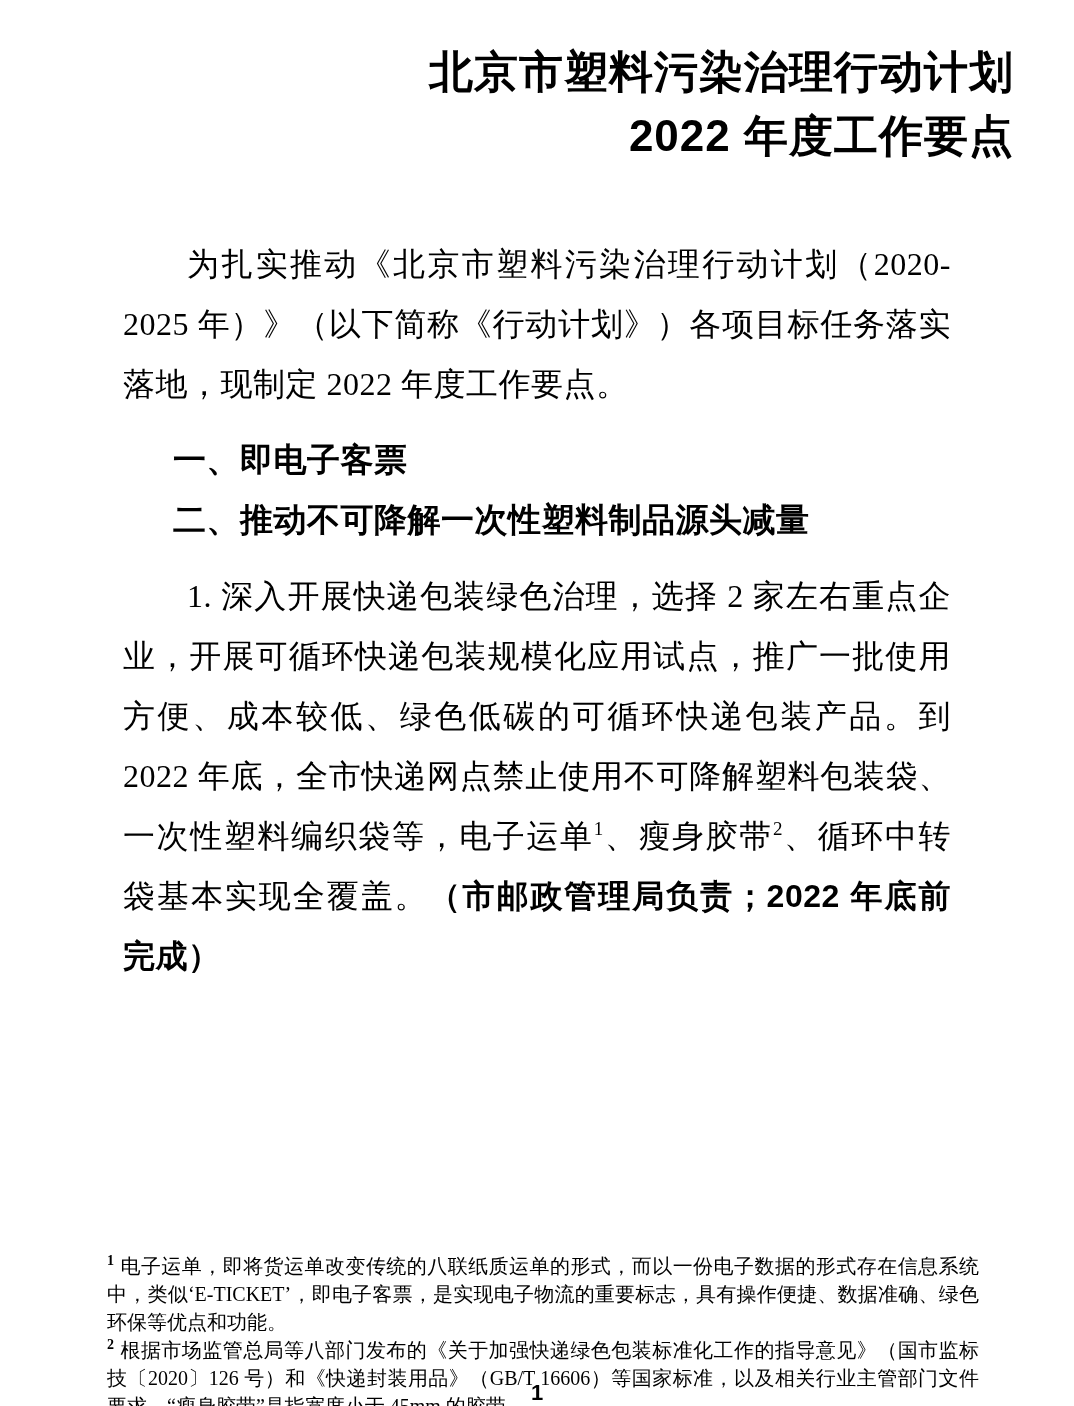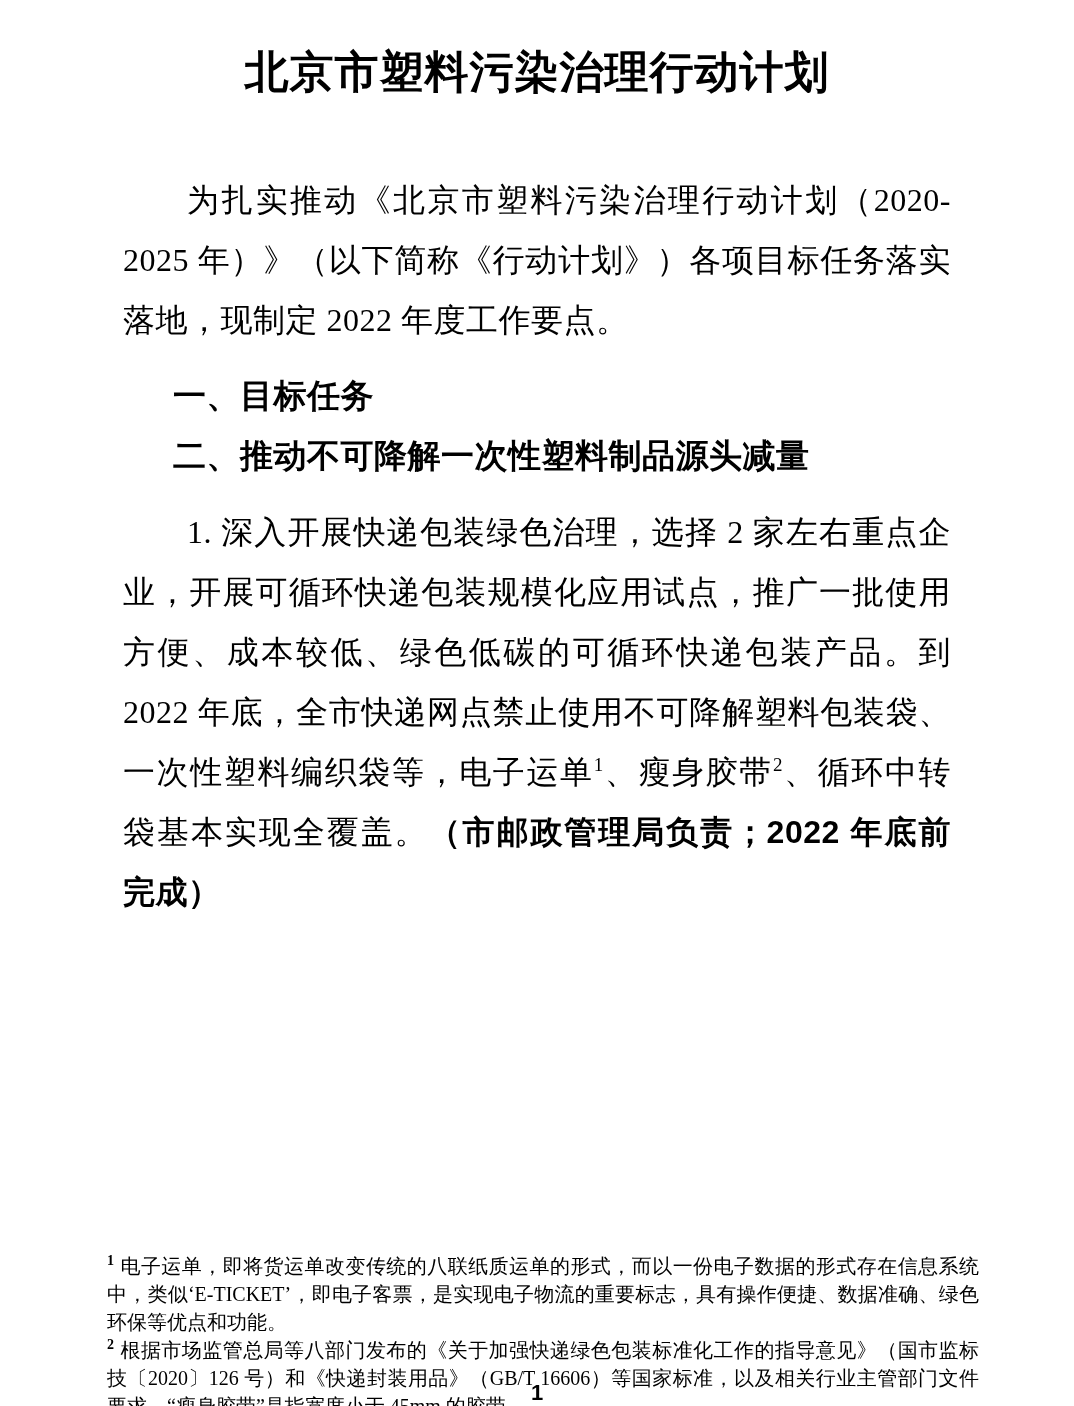--- a/index.html
+++ b/index.html
@@ -11,21 +11,21 @@
     position: relative;
     width: 1074px;
     height: 1406px;
     background: #ffffff;
     color: #000000;
     overflow: hidden;
     font-family: "Liberation Serif", serif;
   }
   .title-block {
     margin: 40px 60px 0 60px;
-    text-align: center;
+    text-align: right;
     font-family: "Liberation Sans", sans-serif;
     font-weight: 700;
     font-size: 44px;
     line-height: 64px;
     letter-spacing: 1px;
   }
   .title-line {
     display: block;
     white-space: nowrap;
   }
@@ -88,27 +88,28 @@
     font-weight: 700;
   }
 </style>
 </head>
 <body>
 
 <div class="page">
 
   <h1 class="title-block">
     <span class="title-line">北京市塑料污染治理行动计划</span>
+    <span class="title-line">2022 年度工作要点</span>
   </h1>
 
   <div class="body-text">
 
     <p class="para">为扎实推动《北京市塑料污染治理行动计划（2020-2025 年）》（以下简称《行动计划》）各项目标任务落实落地，现制定 2022 年度工作要点。</p>
 
-    <h2 class="section-heading">一、目标任务</h2>
+    <h2 class="section-heading">一、即电子客票</h2>
 
 
     <h2 class="section-heading">二、推动不可降解一次性塑料制品源头减量</h2>
 
     <p class="para"><span>1. 深入开展快递包装绿色治理，选择 2 家左右重点企业，开展可循环快递包装规模化应用试点，推广一批使用方便、成本较低、绿色低碳的可循环快递包装产品。到 2022 年底，全市快递网点禁止使用不可降解塑料包装袋、一次性塑料编织袋等，电子运单</span><sup class="fnref">1</sup><span>、瘦身胶带</span><sup class="fnref">2</sup><span>、循环中转袋基本实现全覆盖。</span><span class="bold-note">（市邮政管理局负责；2022 年底前完成）</span></p>
 
   </div>
 
   <div class="footnotes">
     <p class="footnote"><sup class="fnmark">1</sup><span>电子运单，即将货运单改变传统的八联纸质运单的形式，而以一份电子数据的形式存在信息系统中，类似‘E-TICKET’，即电子客票，是实现电子物流的重要标志，具有操作便捷、数据准确、绿色环保等优点和功能。</span></p>

